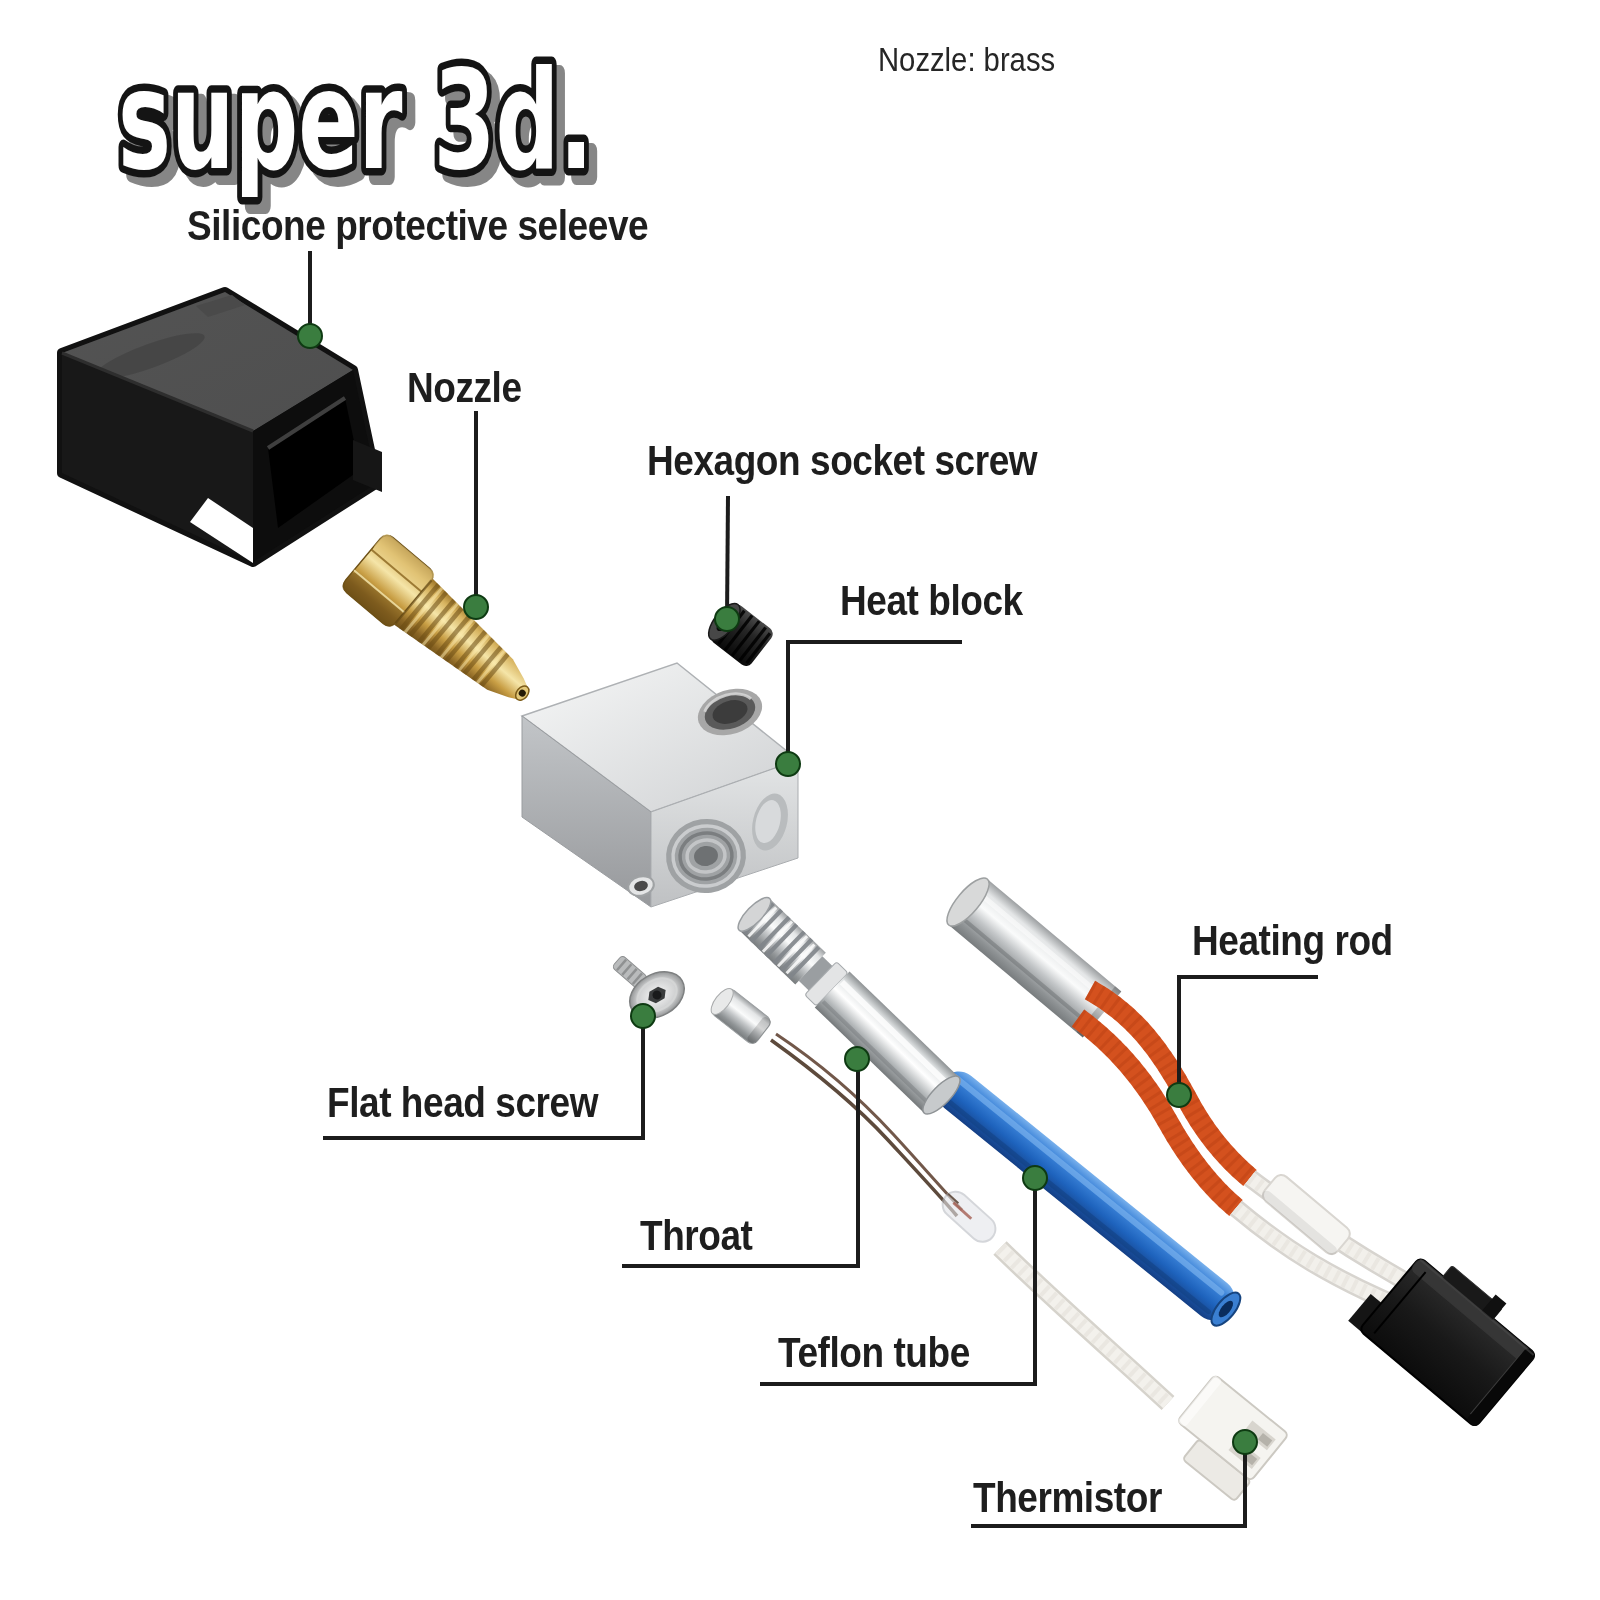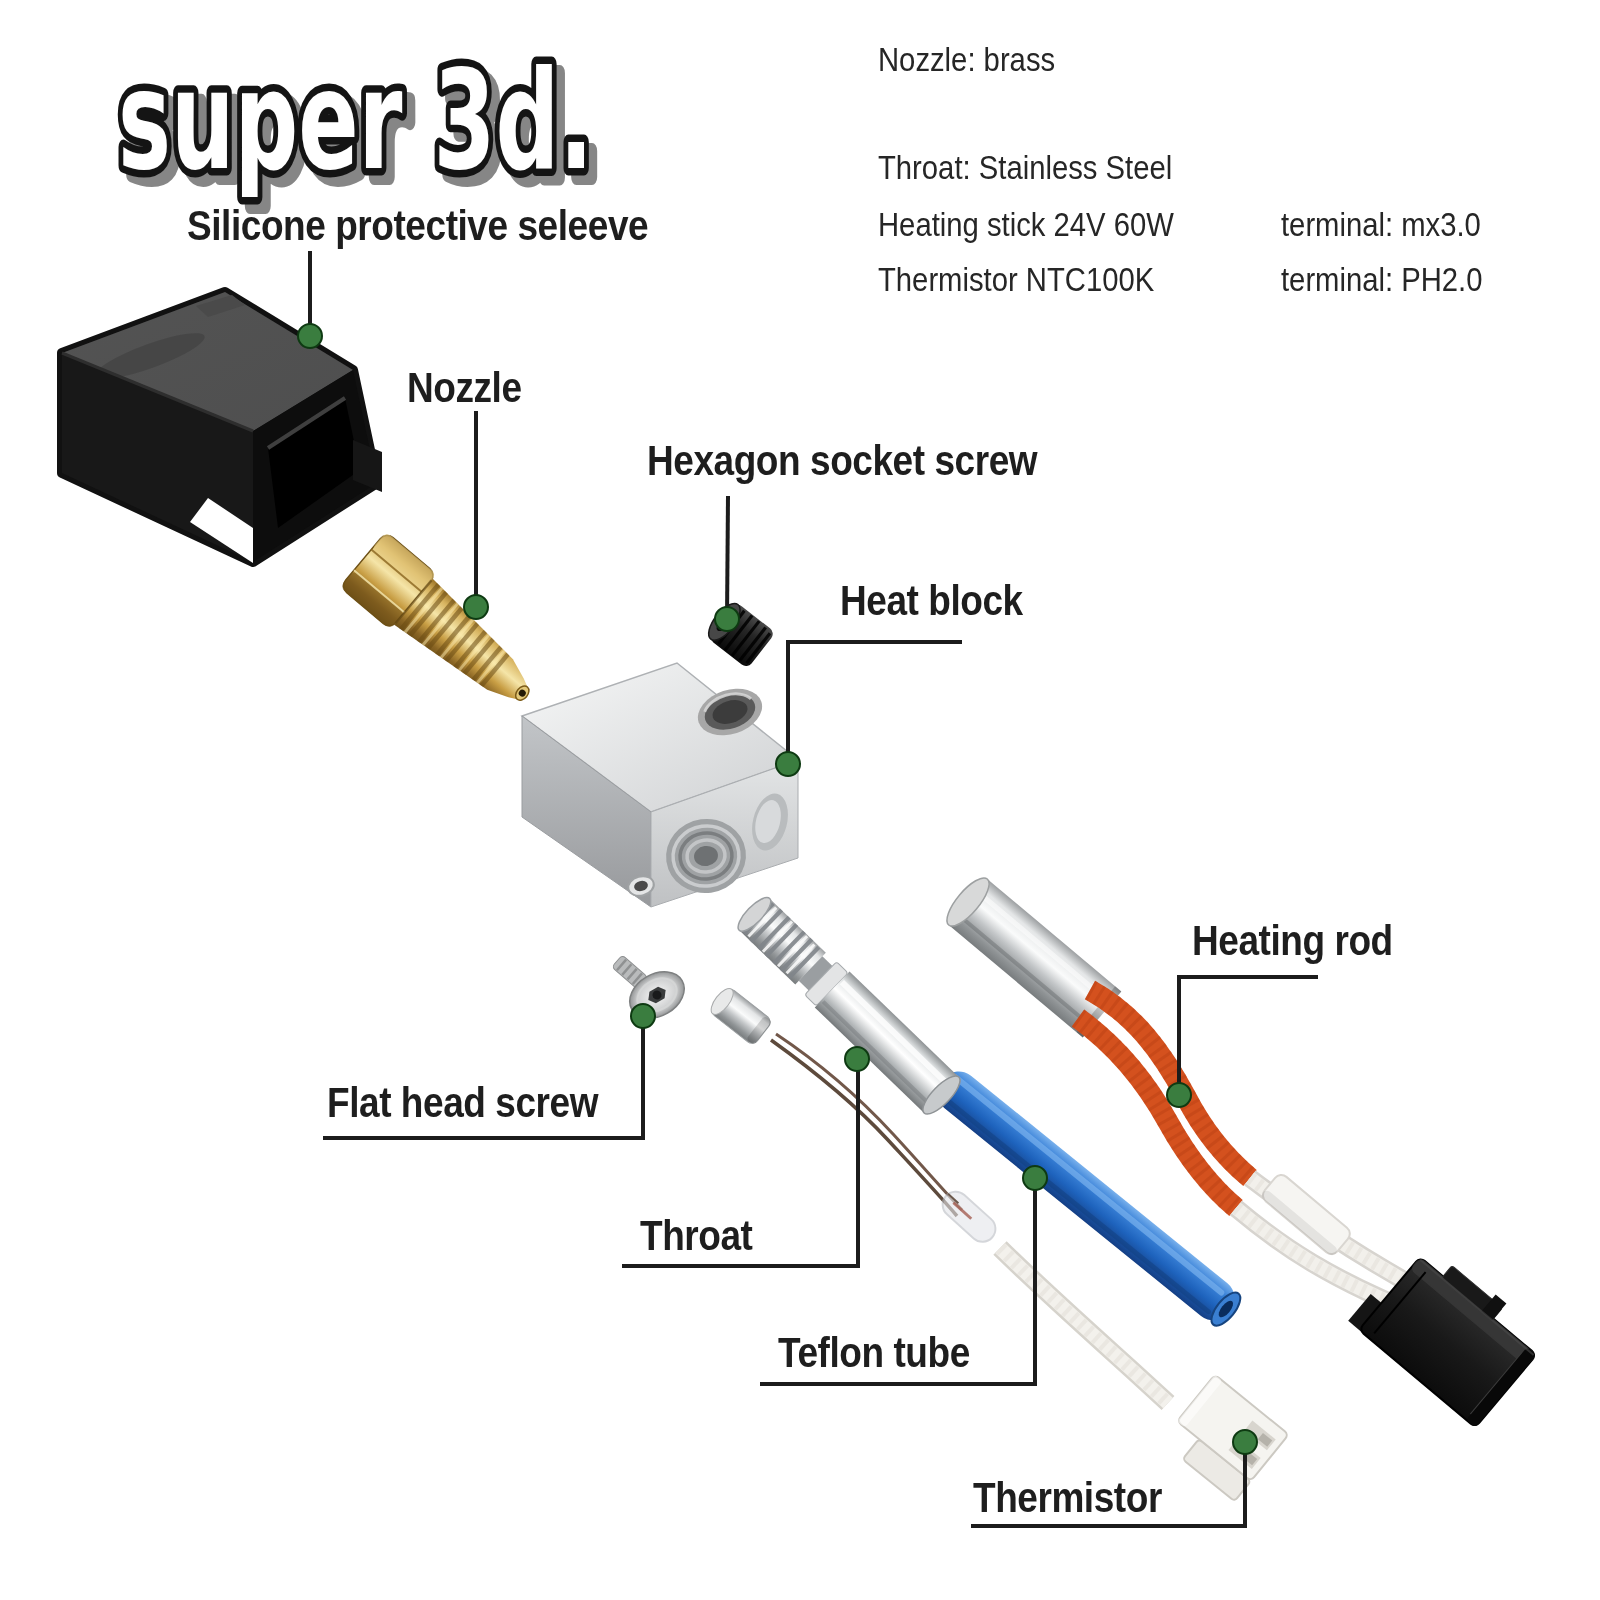--- a/index.html
+++ b/index.html
@@ -314,23 +314,20 @@
   </g>
 </svg>
 
 <svg class="logo-svg" width="760" height="260" viewBox="0 0 760 260" style="left:0;top:0;">
   <text x="126" y="177" textLength="475" lengthAdjust="spacingAndGlyphs" fill="#7a7a7a" stroke="#7a7a7a" stroke-width="16" paint-order="stroke" stroke-linejoin="round" opacity="0.9">super 3d.</text>
   <text x="118" y="168" textLength="475" lengthAdjust="spacingAndGlyphs" fill="#ffffff" stroke="#141414" stroke-width="15" paint-order="stroke" stroke-linejoin="round">super 3d.</text>
 </svg>
 
 <div class="spec-block">
   <div class="spec-row" style="top:0px"><span class="spec-left">Nozzle: brass</span></div>
-  <div class="spec-row" style="top:108px"><span class="spec-left">Throat: Stainless Steel</span></div>
-  <div class="spec-row" style="top:165px"><span class="spec-left">Heating stick 24V 60W</span><span class="spec-right">terminal: mx3.0</span></div>
-  <div class="spec-row" style="top:220px"><span class="spec-left">Thermistor NTC100K</span><span class="spec-right">terminal: PH2.0</span></div>
 </div>
 
 <div class="part-label" style="left:187px;top:202px;">Silicone protective seleeve</div>
 <div class="part-label" style="left:407px;top:364px;">Nozzle</div>
 <div class="part-label" style="left:647px;top:437px;">Hexagon socket screw</div>
 <div class="part-label" style="left:840px;top:577px;">Heat block</div>
 <div class="part-label" style="left:1192px;top:917px;">Heating rod</div>
 <div class="part-label" style="left:327px;top:1079px;">Flat head screw</div>
 <div class="part-label" style="left:640px;top:1212px;">Throat</div>
 <div class="part-label" style="left:778px;top:1329px;">Teflon tube</div>

